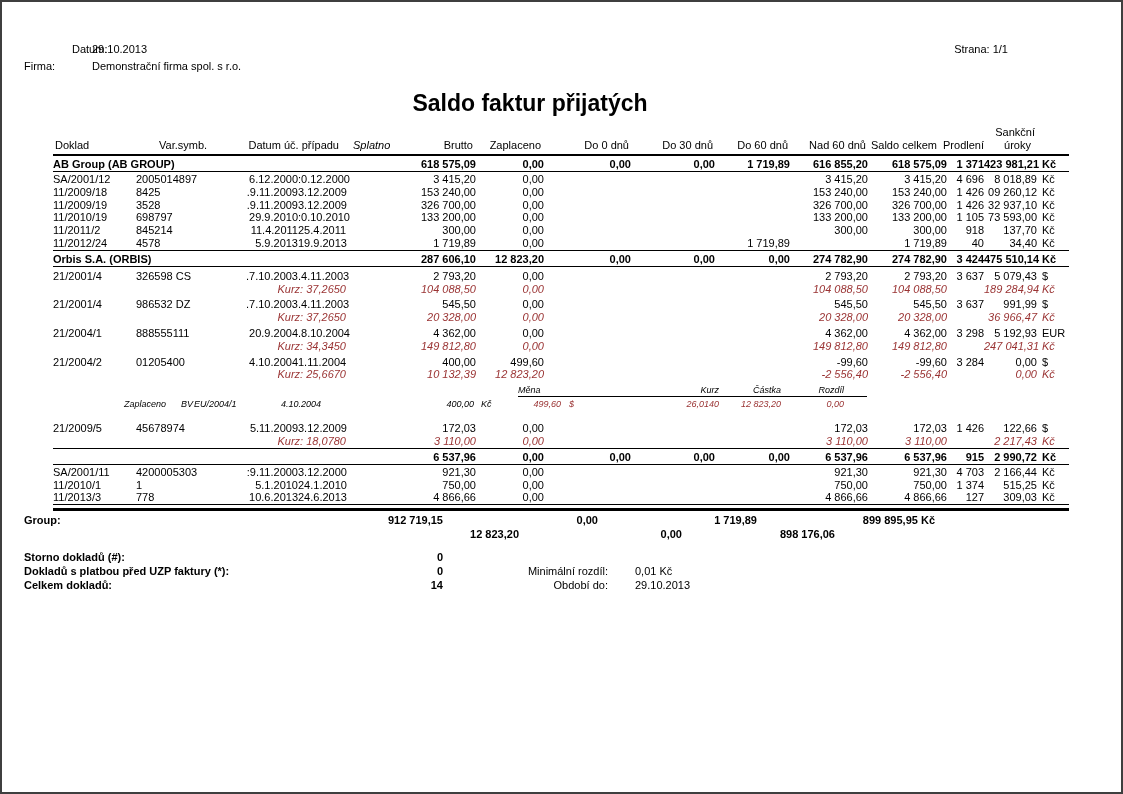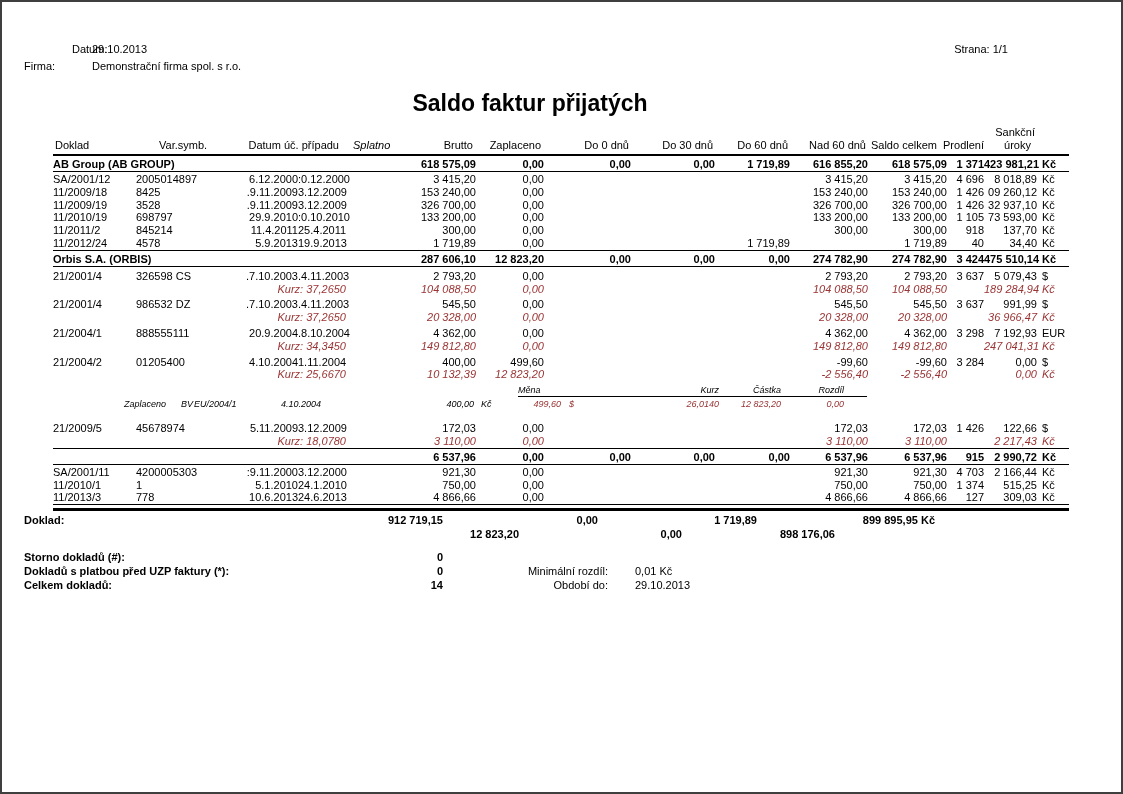--- a/index.html
+++ b/index.html
@@ -267,21 +267,21 @@
             <span class="c num">20.9.2004</span>
             <span class="c num">.8.10.2004</span>
             <span class="c num">4 362,00</span>
             <span class="c num">0,00</span>
             <span class="c num"></span>
             <span class="c num"></span>
             <span class="c num"></span>
             <span class="c num">4 362,00</span>
             <span class="c num">4 362,00</span>
             <span class="c num">3 298</span>
-            <span class="c num">7 192,93</span>
+            <span class="c num">5 192,93</span>
             <span class="c  cur">EUR</span>
           </div>
           <div class="trow red">
             <span class="c num" style="grid-column: 3 / span 2;">Kurz: 34,3450</span>
             <span class="c num" style="grid-column: 5;">149 812,80</span>
             <span class="c num" style="grid-column: 6;">0,00</span>
             <span class="c num" style="grid-column: 10;">149 812,80</span>
             <span class="c num" style="grid-column: 11;">149 812,80</span>
             <span class="c num" style="grid-column: 13;">247 041,31</span>
             <span class="c cur" style="grid-column: 14;">Kč</span>
@@ -421,21 +421,21 @@
           <span class="c num">4 866,66</span>
           <span class="c num">127</span>
           <span class="c num">309,03</span>
           <span class="c  cur">Kč</span>
         </div>
       </div>
       <div class="rule"></div>
       <div class="rule-end"></div>
     </div>
 
-  <span class="abs bold" style="left:22px;top:512px;">Doklad:</span>
+  <span class="abs bold" style="left:22px;top:512px;">Group:</span>
   <span class="abs bold" style="right:678px;top:512px;">912 719,15</span>
   <span class="abs bold" style="right:523px;top:512px;">0,00</span>
   <span class="abs bold" style="right:364px;top:512px;">1 719,89</span>
   <span class="abs bold" style="right:186px;top:512px;">899 895,95 Kč</span>
   <span class="abs bold" style="right:602px;top:526px;">12 823,20</span>
   <span class="abs bold" style="right:439px;top:526px;">0,00</span>
   <span class="abs bold" style="right:286px;top:526px;">898 176,06</span>
 
   <span class="abs bold" style="left:22px;top:549px;">Storno dokladů (#):</span>
   <span class="abs bold" style="right:678px;top:549px;">0</span>

